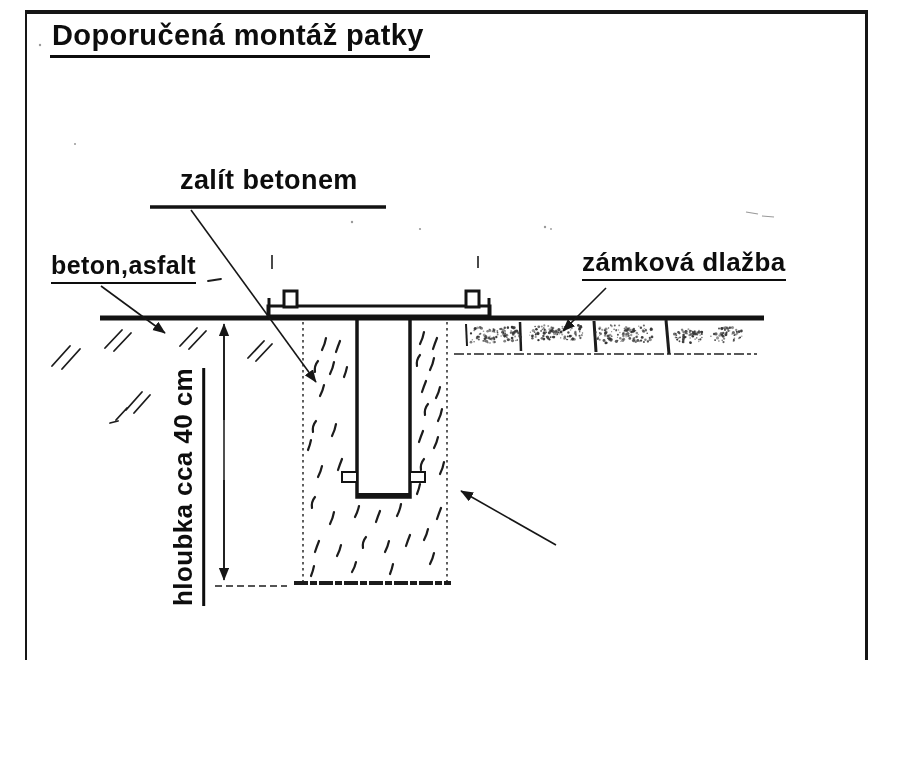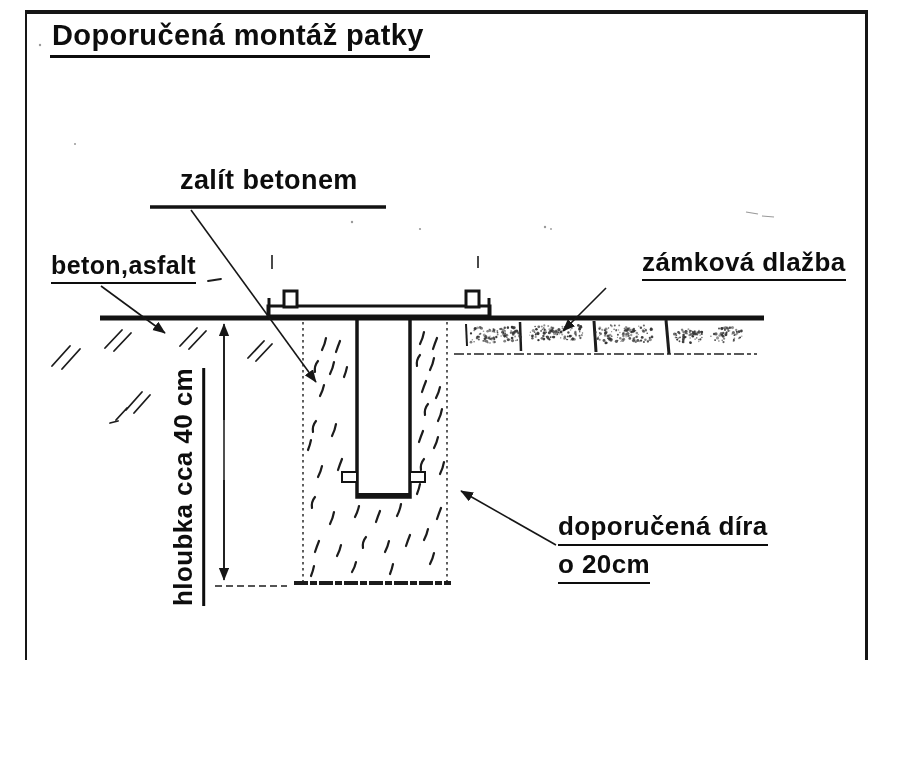--- a/index.html
+++ b/index.html
@@ -13,21 +13,21 @@
     border-width:4px 3px 2px 2px;box-sizing:border-box;
   }
   .label{
     position:absolute;font-weight:bold;white-space:nowrap;color:#0d0d0d;
     letter-spacing:0.4px;line-height:1.1;
   }
   .ul{border-bottom:2.5px solid #0d0d0d;padding-bottom:2px;display:inline-block;}
   #title{left:50px;top:20px;font-size:29px;border-bottom:3px solid #0d0d0d;padding:0 6px 3px 2px;}
   #lbl-zalit{left:180px;top:166px;font-size:27px;}
   #lbl-beton{left:51px;top:252px;font-size:25px;}
-  #lbl-dlazba{left:642px;top:248px;font-size:26px;}
+  #lbl-dlazba{left:582px;top:248px;font-size:26px;}
   #lbl-dira{left:558px;top:511px;font-size:26px;line-height:1.2;}
   #lbl-dira .ul{margin-bottom:3px;}
   #lbl-hloubka{
     left:187px;top:487px;font-size:26px;
     transform:translate(-50%,-50%) rotate(-90deg);
     border-bottom:3px solid #0d0d0d;padding-bottom:4px;
   }
   svg{position:absolute;left:0;top:0;}
 </style>
 </head>
@@ -44,24 +44,20 @@
   <div id="lbl-beton" class="label">
     <span class="ul">beton,asfalt</span>
   </div>
 
   <div id="lbl-dlazba" class="label">
     <span class="ul">zámková dlažba</span>
   </div>
 
   <div id="lbl-hloubka" class="label">hloubka cca 40 cm</div>
 
-  <div id="lbl-dira" class="label">
-    <span class="ul">doporučená díra</span><br>
-    <span class="ul">o 20cm</span>
-  </div>
 
   <svg id="diagram" width="900" height="768" viewBox="0 0 900 768">
     <defs>
       <marker id="arr" markerWidth="10" markerHeight="8" refX="7.5" refY="3.2" orient="auto" markerUnits="strokeWidth">
         <path d="M0,0 L8,3.2 L0,6.4 Z" fill="#161616"></path>
       </marker>
     </defs>
 
     <g stroke="#1c1c1c" stroke-width="2.2" fill="none" stroke-linecap="round">
       <path d="M322 350 q3 -6 4 -12"></path>

